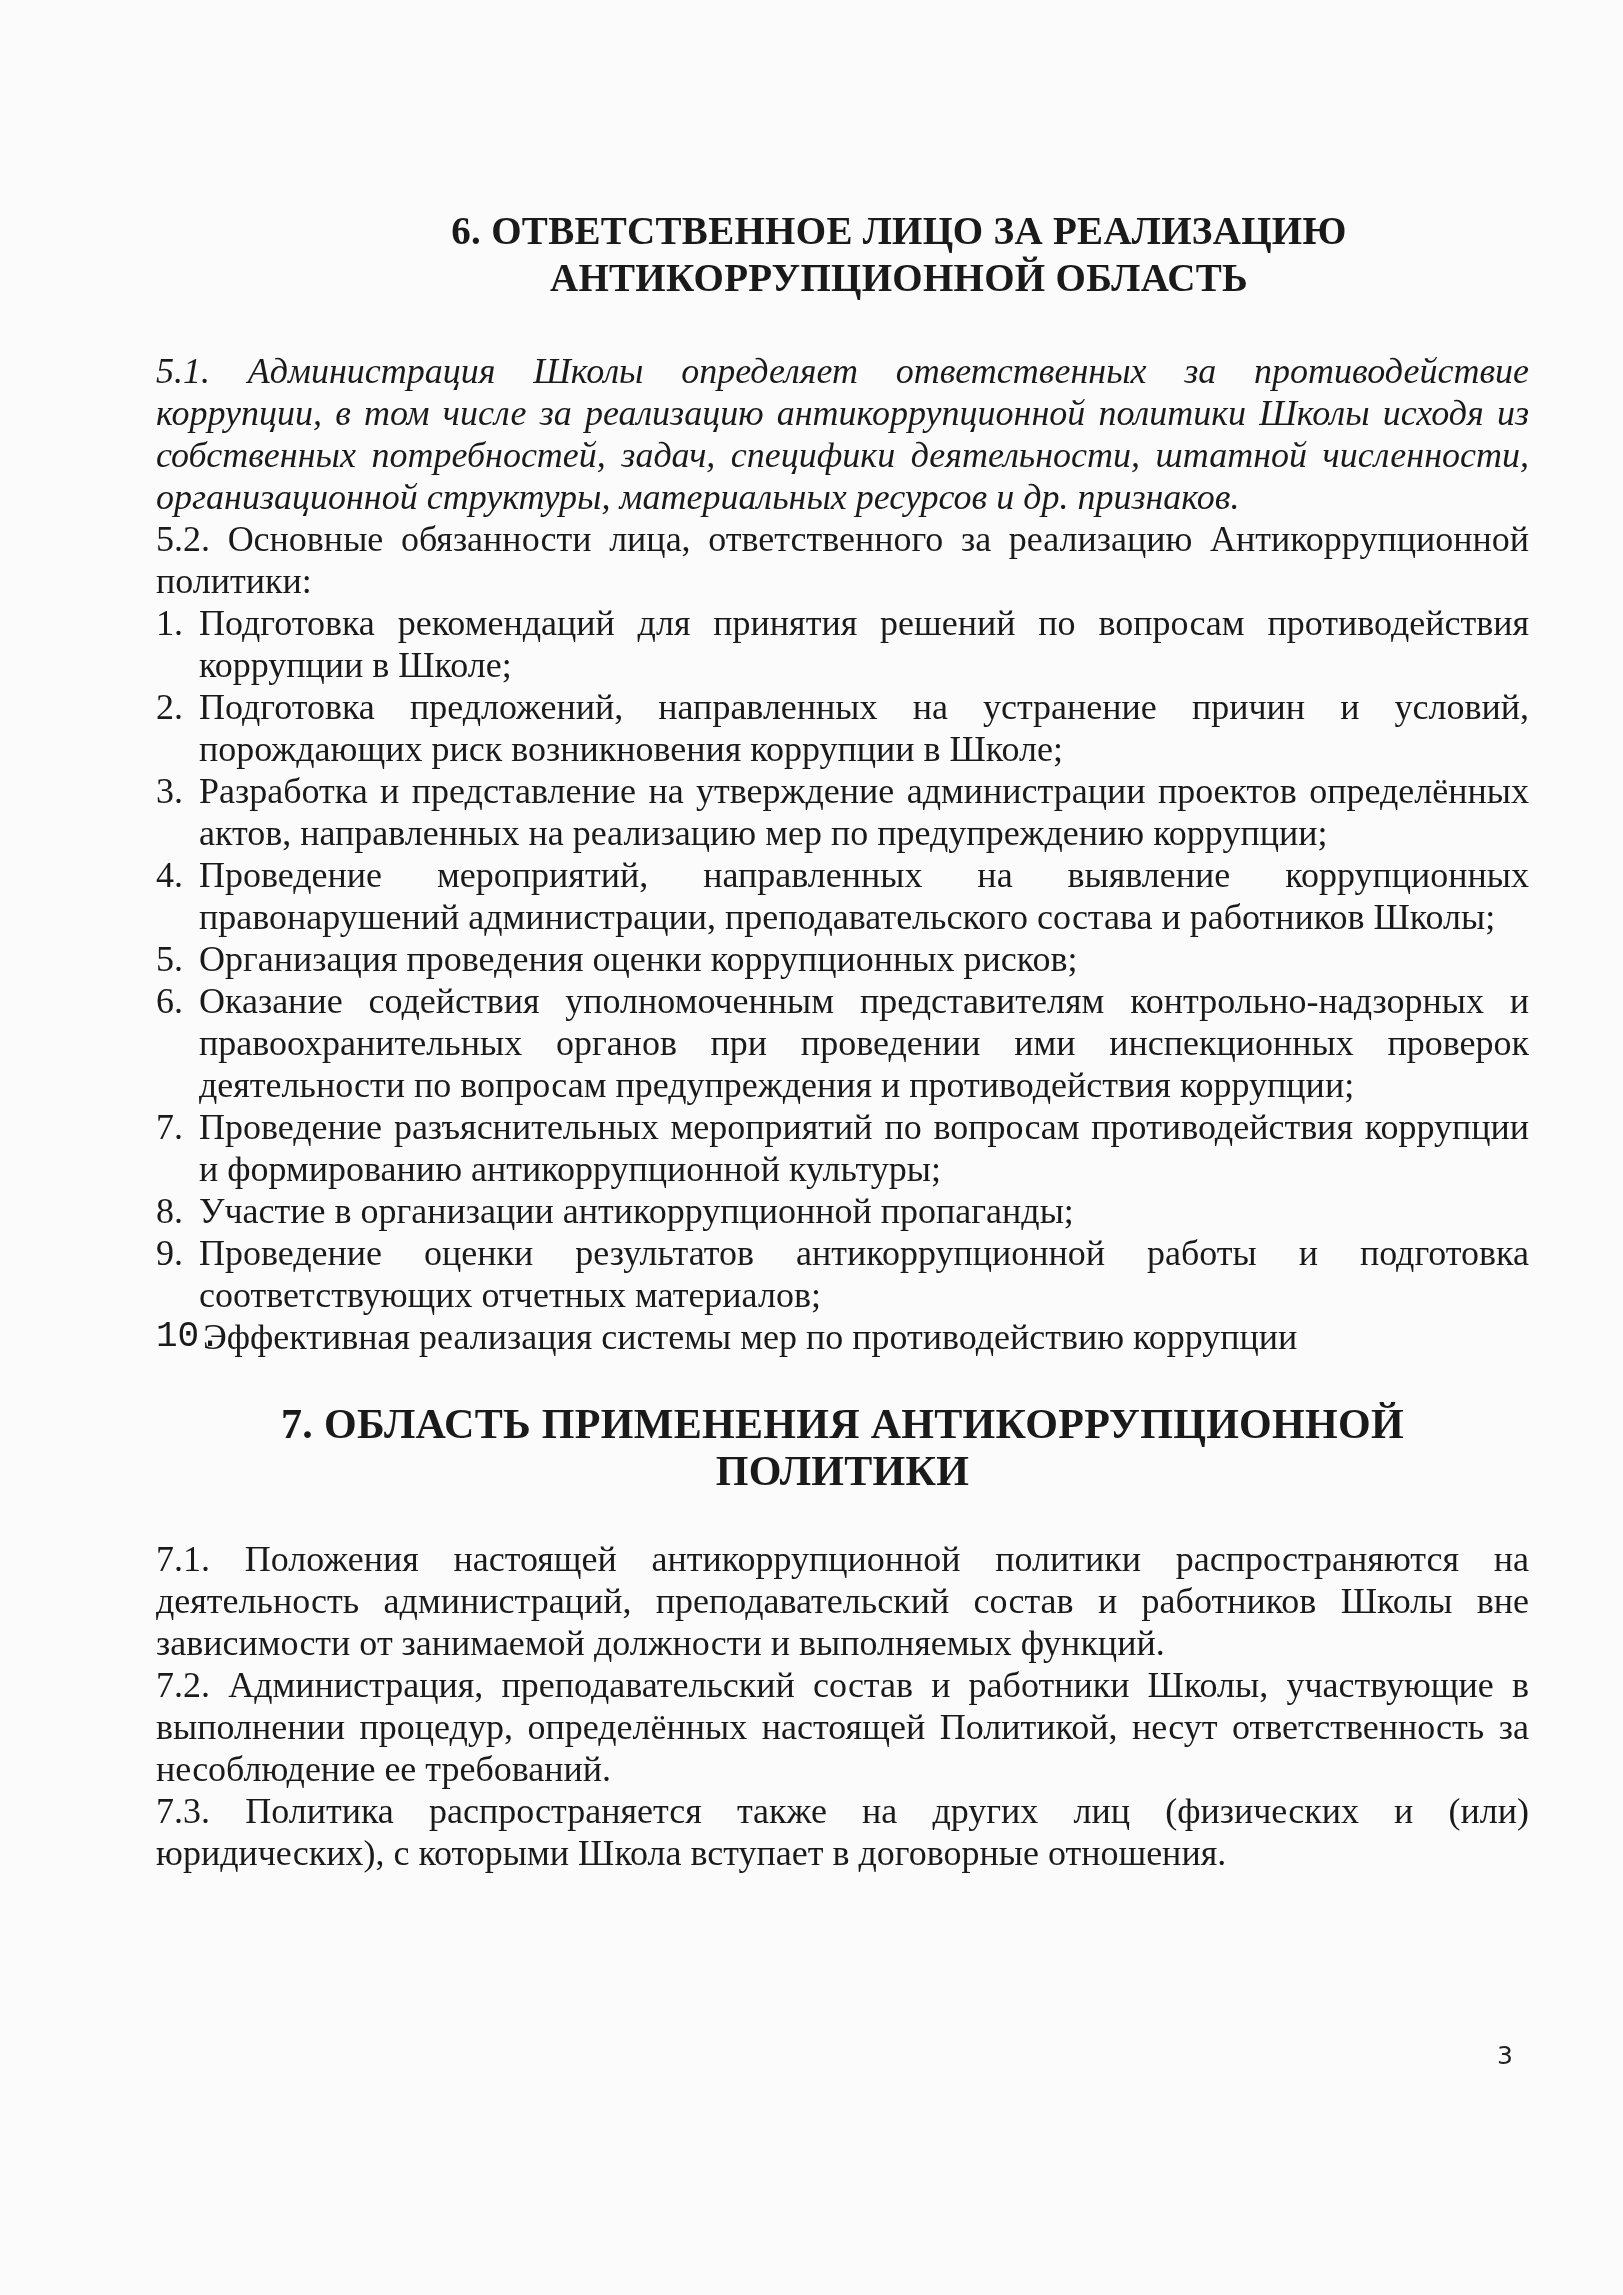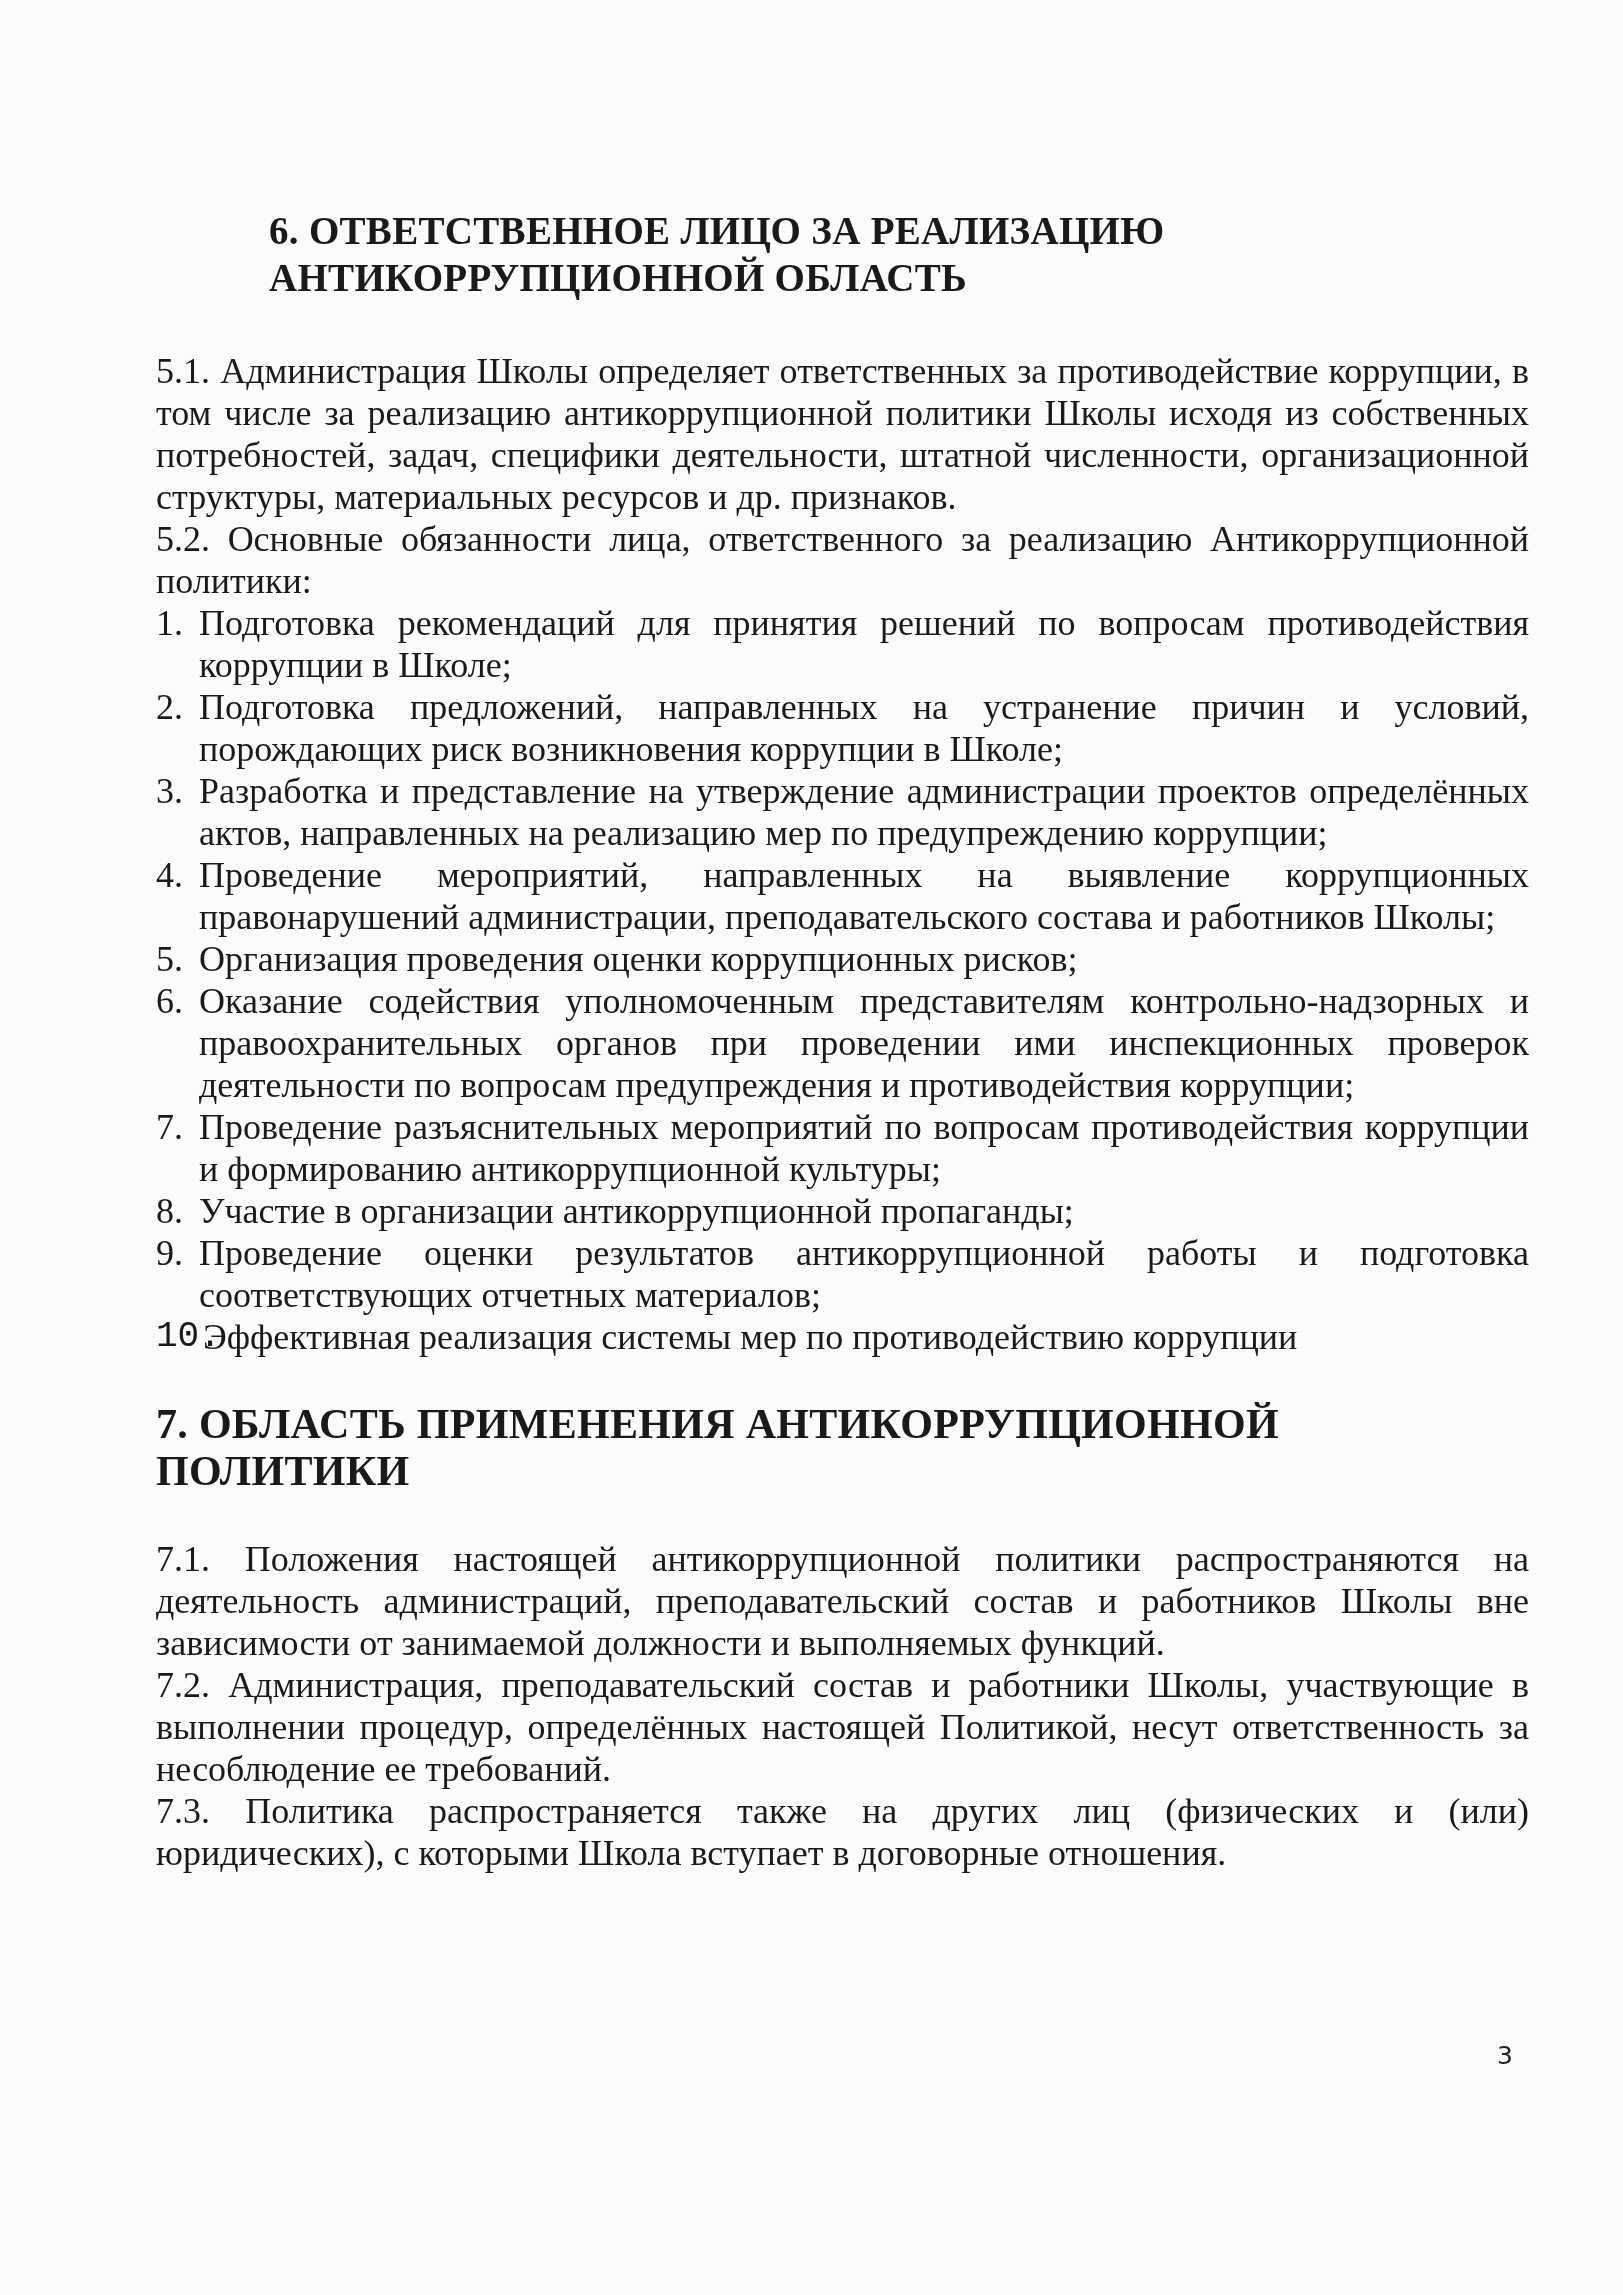--- a/index.html
+++ b/index.html
@@ -12,35 +12,35 @@
       overflow: hidden;
     }
     .page {
       position: absolute;
       left: 156px; top: 207px;
       width: 1373px;
     }
     h2 {
       margin: 0;
       font-weight: bold;
-      text-align: left;
+      text-align: center;
       font-size: 39px;
       line-height: 47px;
       letter-spacing: 0.3px;
     }
     .h6 { padding-left: 113px; }
     .h7 { margin-top: 43px; margin-bottom: 43px; font-size: 42px; }
     p {
       margin: 0;
       font-size: 36px;
       line-height: 42px;
       text-align: justify;
       text-align-last: left;
     }
-    .p51 { margin-top: 49px; }
+    .p51 { margin-top: 49px; font-style: italic; }
     ol.duties {
       list-style: none;
       margin: 0; padding: 0;
     }
     ol.duties li {
       display: flex;
       font-size: 36px;
       line-height: 42px;
     }
     ol.duties .num {

